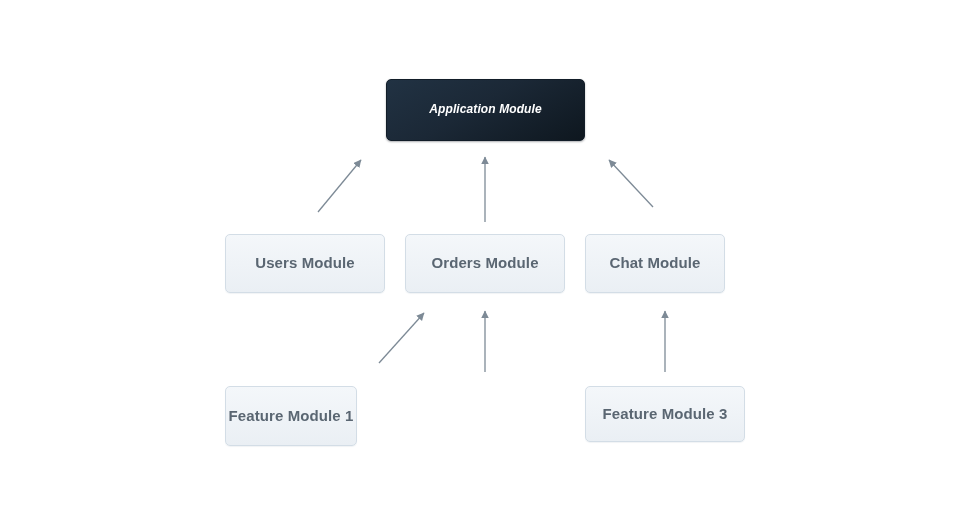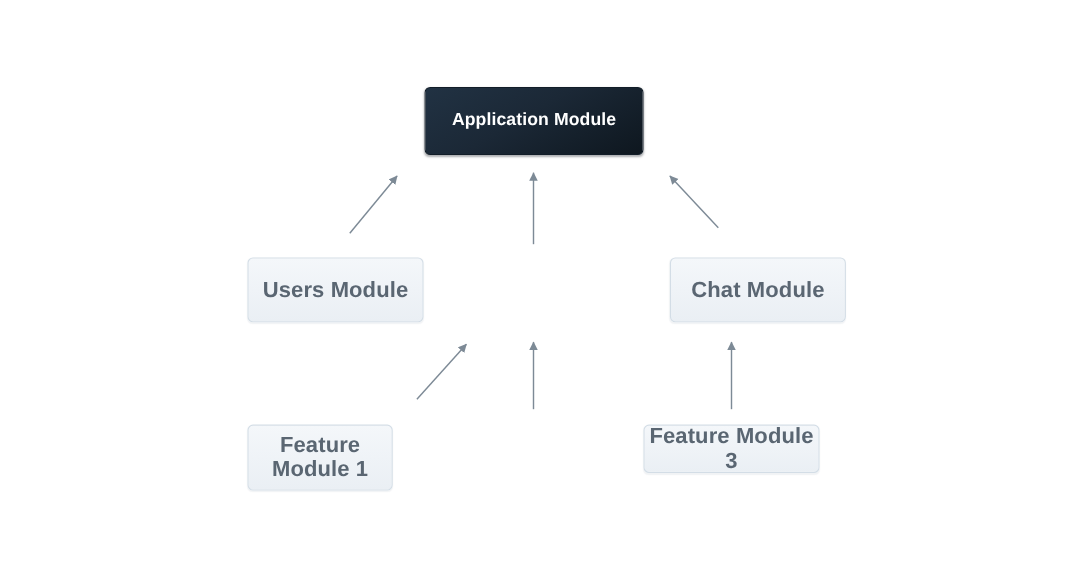--- a/index.html
+++ b/index.html
@@ -33,29 +33,30 @@
     display: flex;
     align-items: center;
     justify-content: center;
     text-align: center;
     border-radius: 5px;
     letter-spacing: 0.1px;
   }
   .node-root {
     background: linear-gradient(150deg, #213243 0%, #1b2836 45%, #0e171f 100%);
     color: #ffffff;
-    font-size: 16px;
+    font-size: 12px;
     font-weight: bold;
     border: 1px solid #121d28;
     box-shadow: 0 1px 2px rgba(16, 24, 32, 0.35);
+    font-style: italic;
   }
   .node-leaf {
     background: linear-gradient(180deg, #f4f7fa 0%, #eaeff4 100%);
     color: #5a6672;
-    font-size: 20px;
+    font-size: 15px;
     font-weight: bold;
     border: 1px solid #d3dde6;
     box-shadow: 0 1px 1px rgba(120, 140, 160, 0.10);
   }
   .node-label {
     display: block;
     line-height: 1.1;
     pointer-events: none;
   }
 </style>
@@ -80,24 +81,27 @@
       </g>
   </svg>
 
   <div class="node node-root" id="node-root" style="left: 386px; top: 79px; width: 199px; height: 62px;">
     <span class="node-label">Application Module</span>
   </div>
 
   <div class="node node-leaf" id="node-middle-0" style="left: 225px; top: 234px; width: 160px; height: 59px;">
     <span class="node-label">Users Module</span>
   </div>
-  <div class="node node-leaf" id="node-middle-2" style="left: 585px; top: 234px; width: 160px; height: 59px; margin-left: 24px;">
+  <div class="node node-leaf" id="node-middle-1" style="left: 405px; top: 234px; width: 160px; height: 59px;">
+    <span class="node-label">Orders Module</span>
+  </div>
+  <div class="node node-leaf" id="node-middle-2" style="left: 585px; top: 234px; width: 140px; height: 59px;">
     <span class="node-label">Chat Module</span>
   </div>
 
   <div class="node node-leaf" id="node-bottom-0" style="left: 225px; top: 386px; width: 132px; height: 60px;">
     <span class="node-label">Feature Module 1</span>
   </div>
-  <div class="node node-leaf" id="node-bottom-2" style="left: 585px; top: 386px; width: 160px; height: 44px;">
+  <div class="node node-leaf" id="node-bottom-2" style="left: 585px; top: 386px; width: 160px; height: 56px;">
     <span class="node-label">Feature Module 3</span>
   </div>
 
 </div>
 
 </body></html>

